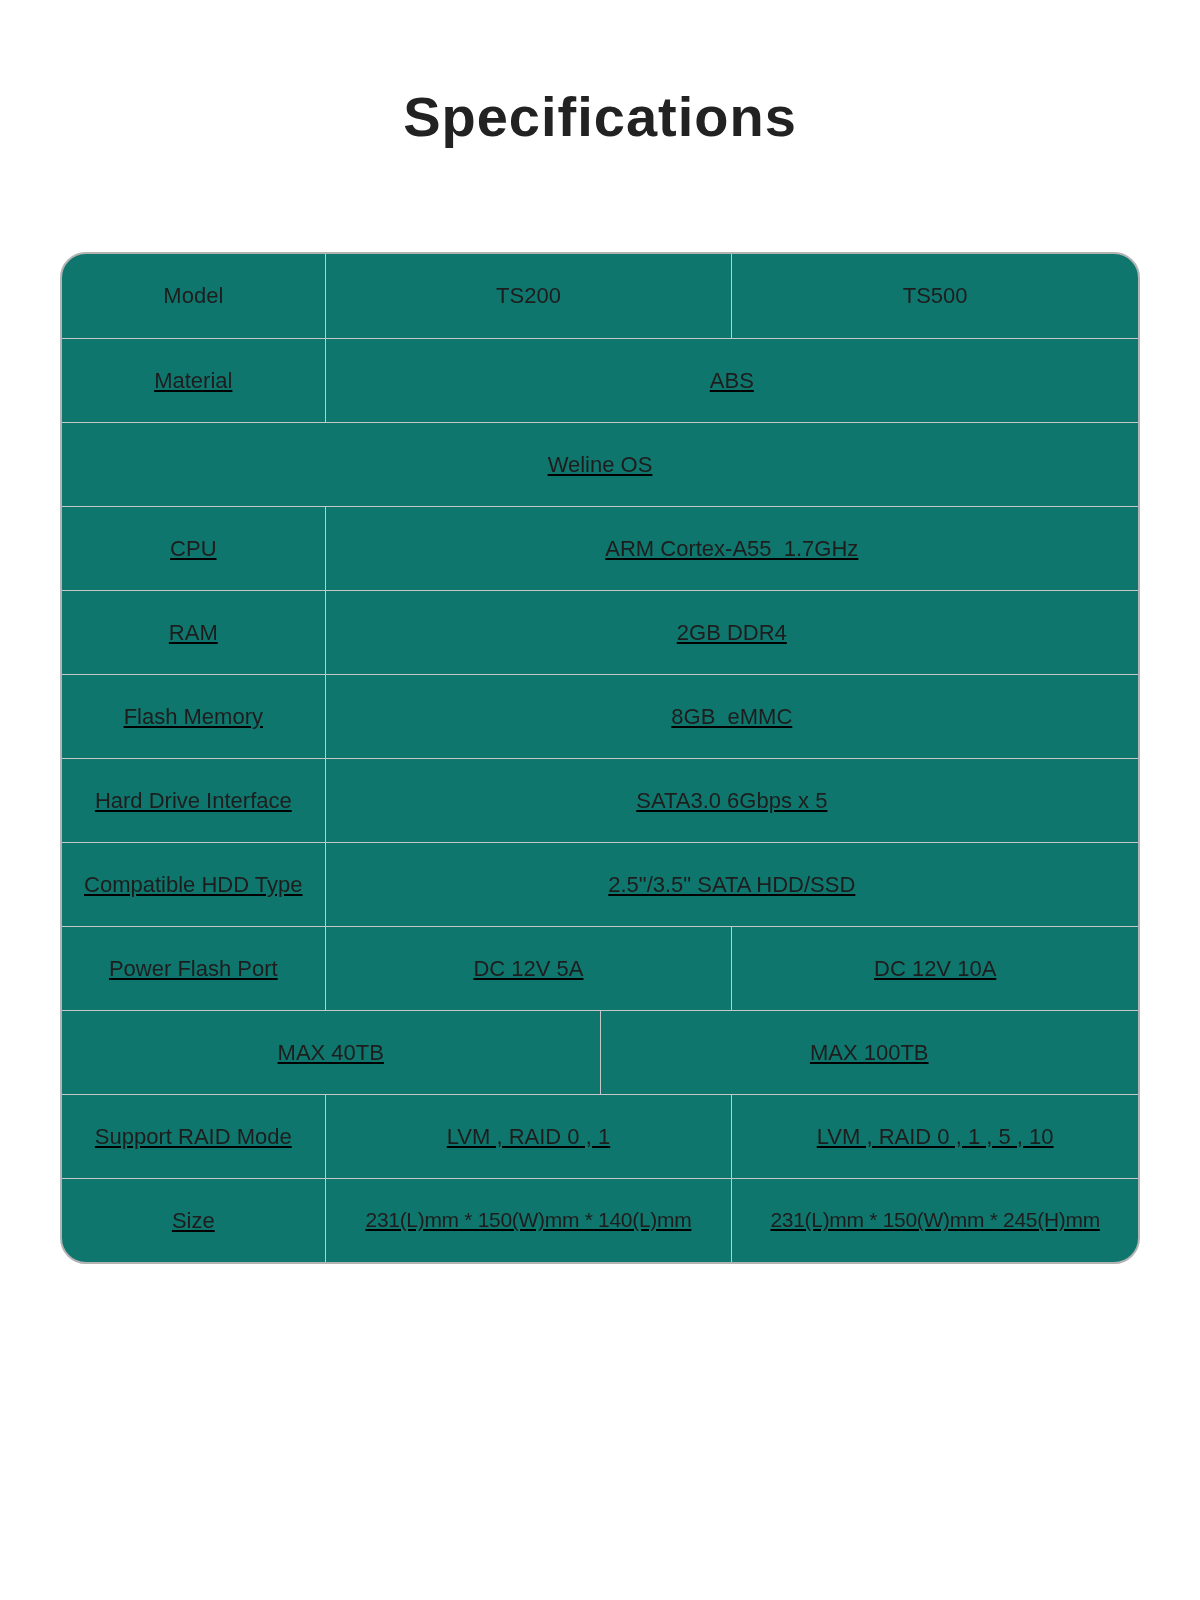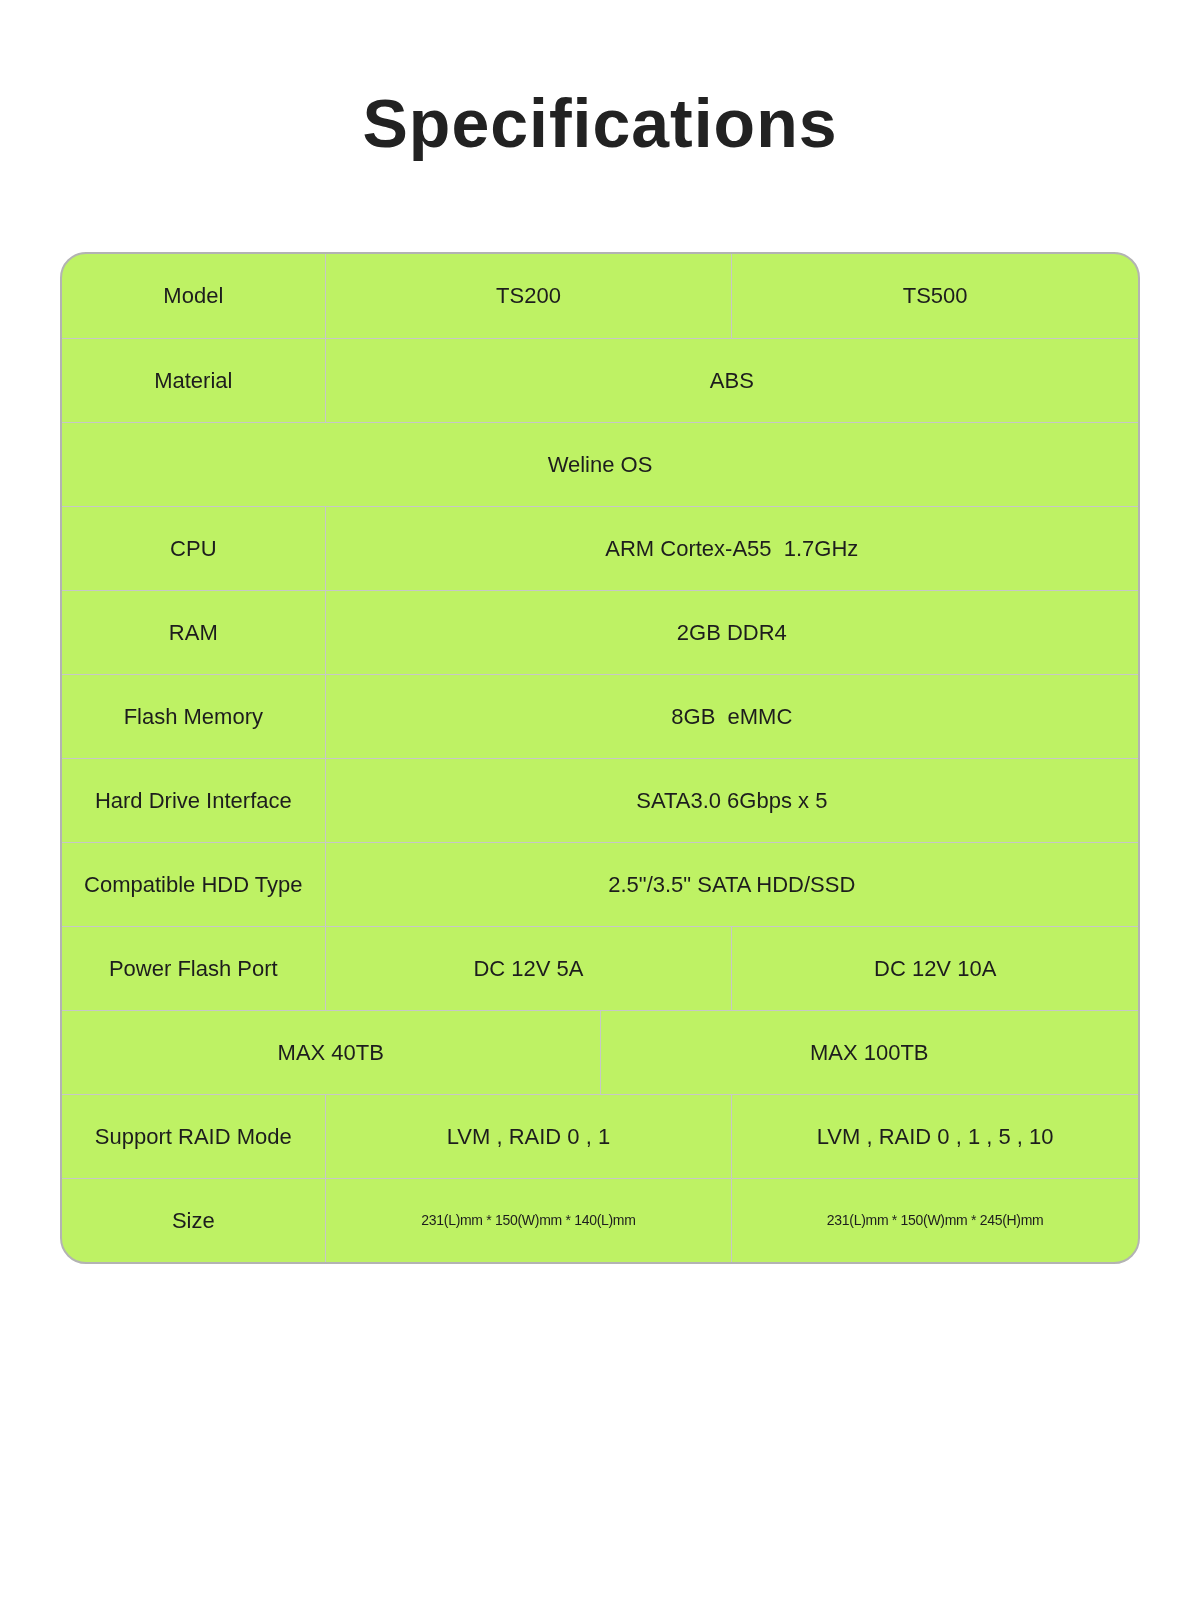--- a/index.html
+++ b/index.html
@@ -10,44 +10,45 @@
     height: 1600px;
     font-family: "Liberation Sans", sans-serif;
     position: relative;
   }
   .page-title {
     position: absolute;
     top: 84px;
     left: 0;
     width: 1200px;
     text-align: center;
-    font-size: 68px;
+    font-size: 56px;
     font-weight: 800;
     letter-spacing: 1px;
     color: #222222;
     white-space: pre-wrap;
   }
   .spec-table {
     position: absolute;
     left: 60px;
     top: 252px;
     width: 1080px;
     box-sizing: border-box;
     border: 2px solid #b3b3b3;
     border-radius: 26px;
     overflow: hidden;
-    background: #bef264;
+    background: #0f766e;
   }
   .spec-row {
     display: flex;
     height: 84px;
     box-sizing: border-box;
   }
   .spec-row + .spec-row {
     border-top: 1.5px solid #c7c7c7;
+    text-decoration: underline;
   }
   .cell {
     display: flex;
     align-items: center;
     justify-content: center;
     text-align: center;
     box-sizing: border-box;
     font-size: 22px;
     color: #1d1d1d;
     line-height: 1.35;
@@ -59,21 +60,21 @@
     flex: none;
     border-right: 1.5px solid #c7c7c7;
   }
   .cell.value {
     flex: 1 1 0;
   }
   .cell.value + .cell.value {
     border-left: 1.5px solid #c7c7c7;
   }
   .spec-row.small .cell.value {
-    font-size: 14px;
+    font-size: 21px;
     letter-spacing: -0.3px;
     padding: 0 4px;
   }
 </style>
 </head>
 <body>
 
 <div class="page-title">Specifications</div>
 
 <div class="spec-table">

